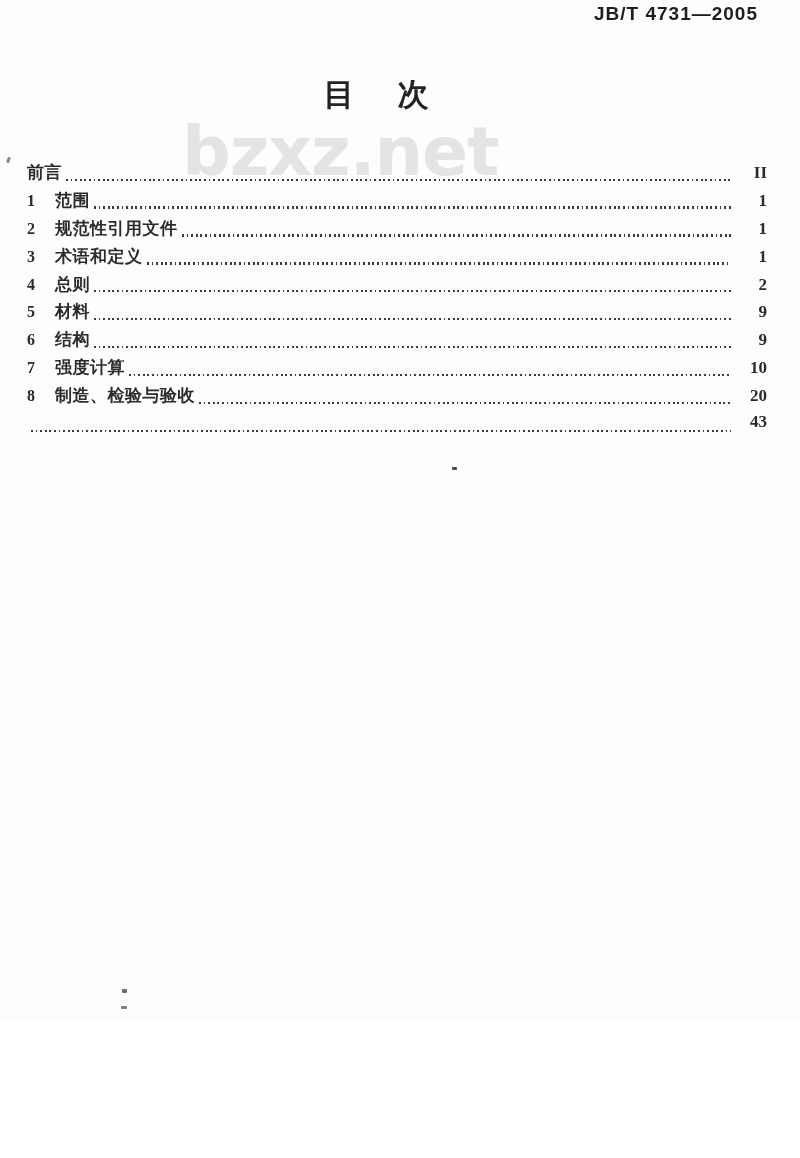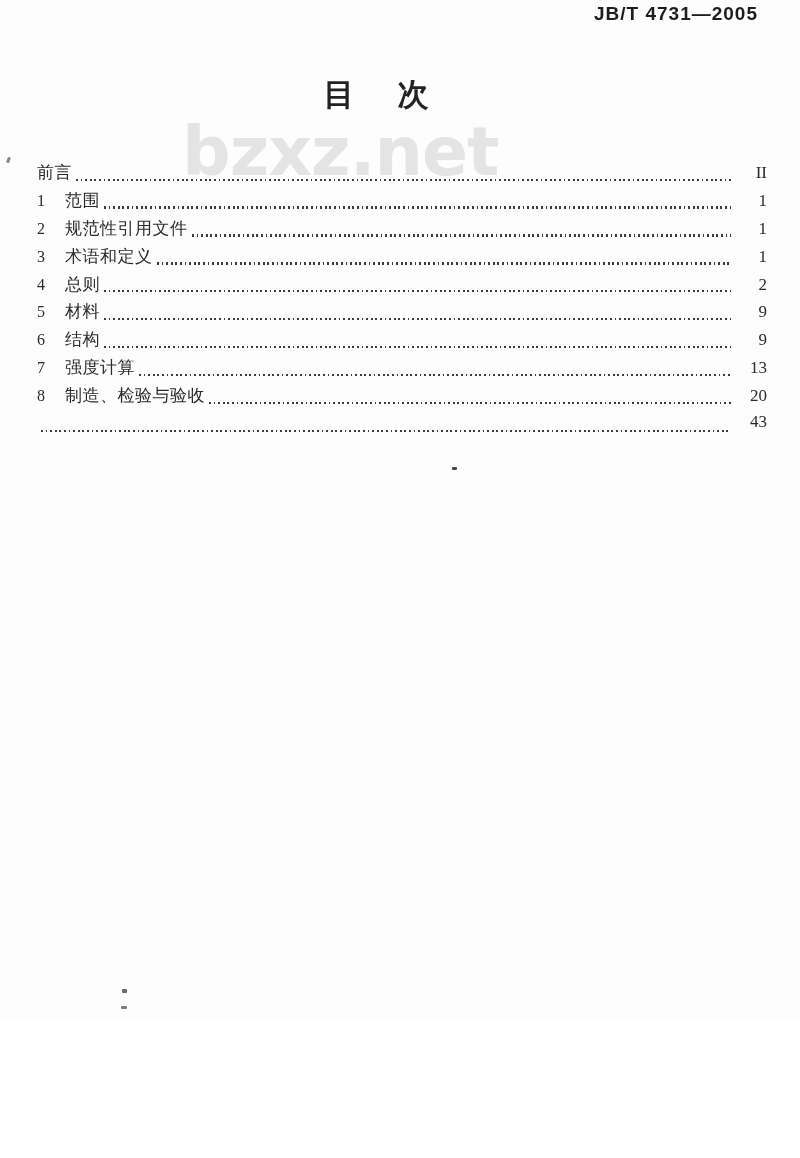--- a/index.html
+++ b/index.html
@@ -32,22 +32,23 @@
   }
   .watermark{
     position:absolute;top:112px;left:182px;
     font-family:"DejaVu Sans","Liberation Sans",sans-serif;
     font-size:68px;font-weight:bold;letter-spacing:-1px;
     color:var(--watermark);
     z-index:0;
     user-select:none;
   }
   .toc{
-    position:absolute;top:161px;left:37px;right:33px;
+    position:absolute;top:161px;left:27px;right:33px;
     z-index:1;
+    font-weight:bold;
   }
   .toc-row{
     display:flex;align-items:baseline;
     height:27.9px;
     font-size:17px;
     color:var(--text);
   }
   .toc-row .num{
     width:28px;flex:0 0 28px;
     font-size:16px;
@@ -134,21 +135,21 @@
       <span class="num">6</span>
       <span class="label">结构</span>
       <span class="dots"></span>
       <span class="pagenum">9</span>
     </div>
 
     <div class="toc-row">
       <span class="num">7</span>
       <span class="label">强度计算</span>
       <span class="dots"></span>
-      <span class="pagenum">13</span>
+      <span class="pagenum">10</span>
     </div>
 
     <div class="toc-row">
       <span class="num">8</span>
       <span class="label">制造、检验与验收</span>
       <span class="dots"></span>
       <span class="pagenum">20</span>
     </div>
 
 

